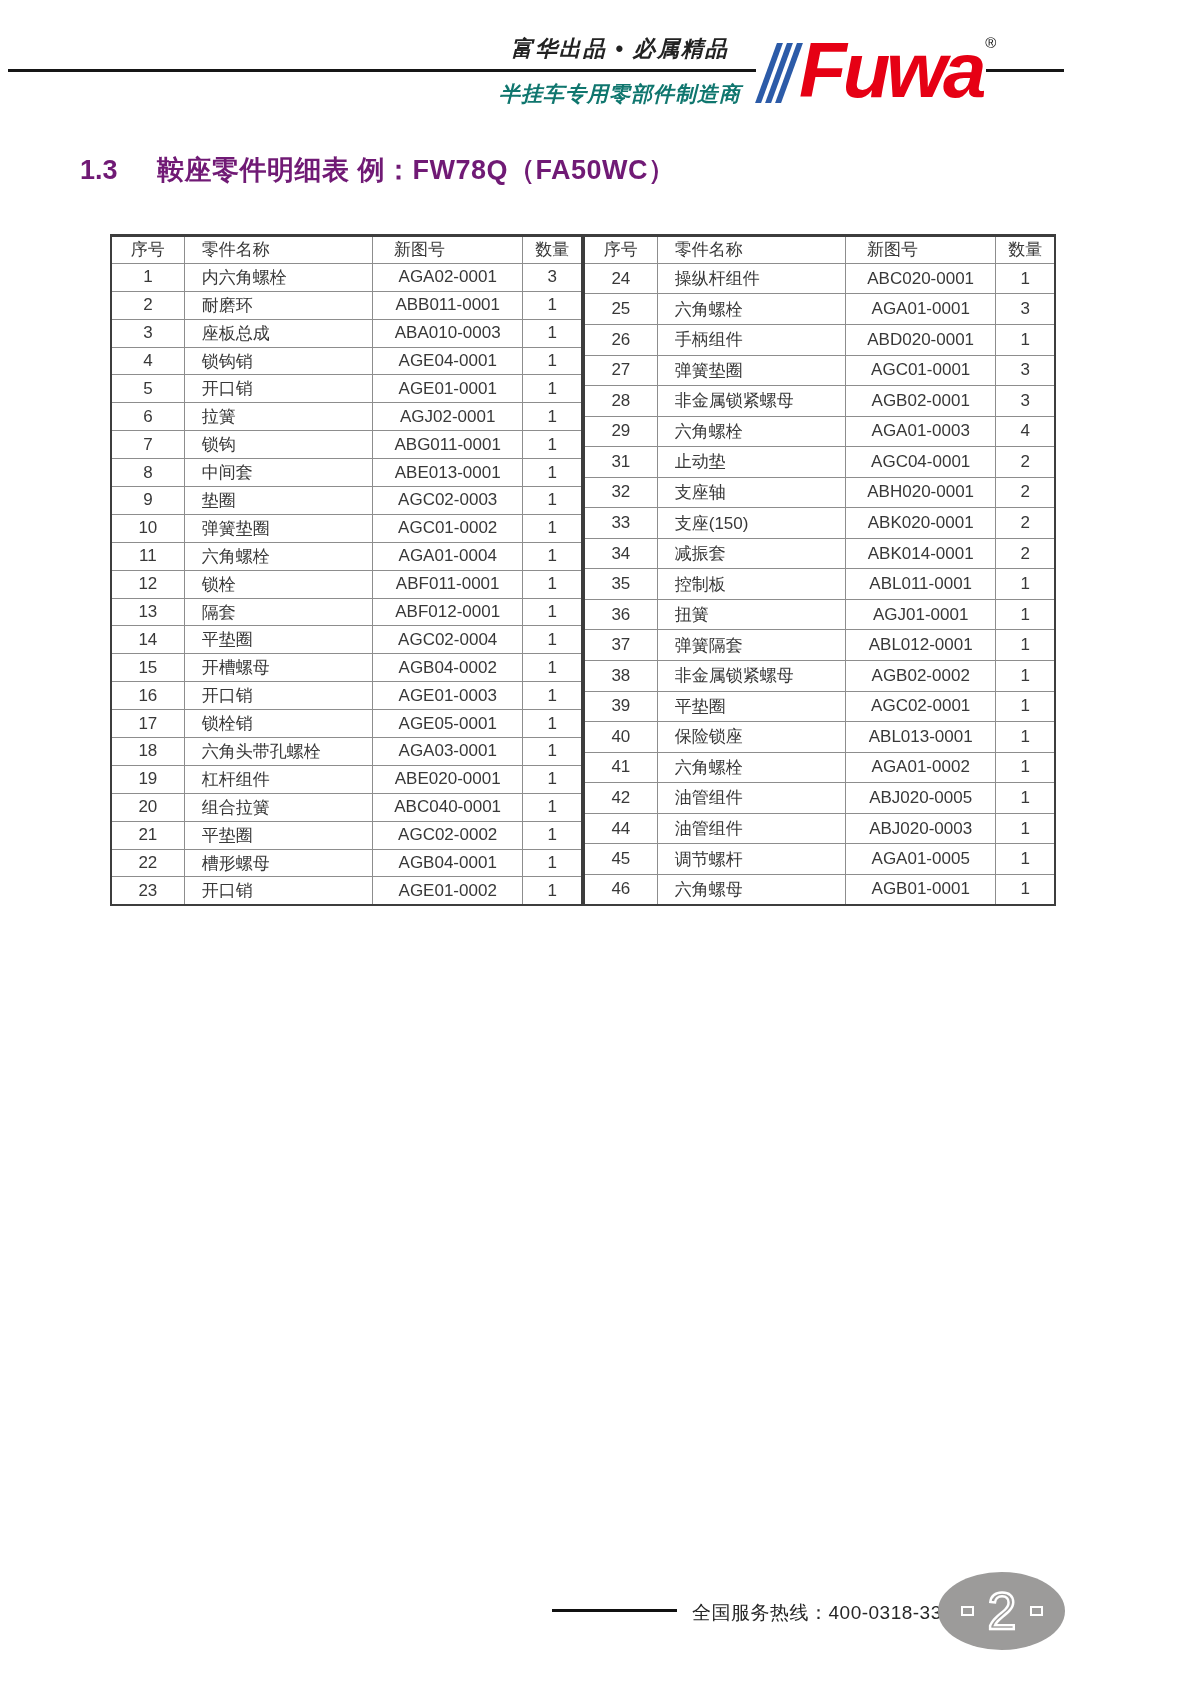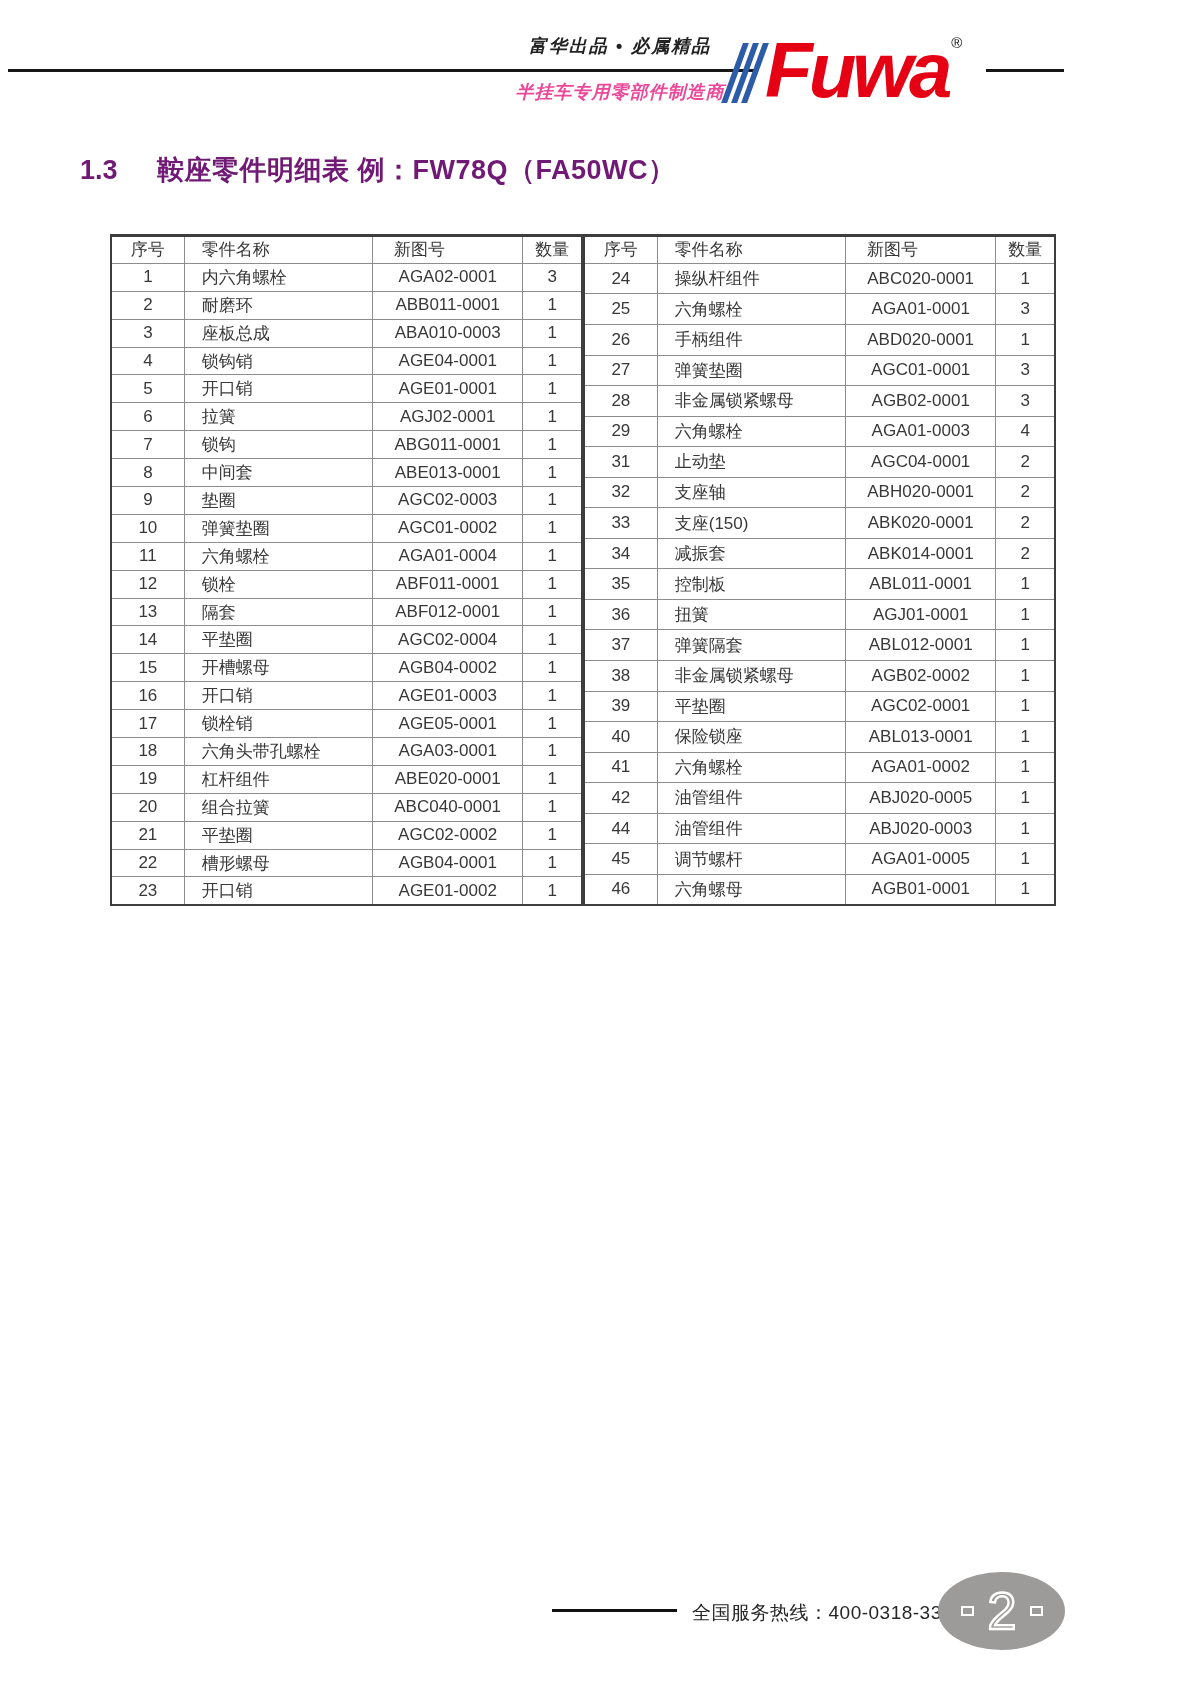--- a/index.html
+++ b/index.html
@@ -8,38 +8,38 @@
     width: 1200px; height: 1684px;
     position: relative;
     font-family: "Liberation Sans", sans-serif;
     color: #2f2f2f;
     overflow: hidden;
   }
 
   
   .slogan-top {
     position: absolute; left: 455px; top: 34px; width: 330px;
-    text-align: center; font-size: 18px; font-weight: 700; font-style: italic;
+    text-align: center; font-size: 22px; font-weight: 700; font-style: italic;
     letter-spacing: 2px; color: #222;
   }
   .header-line-left {
     position: absolute; left: 8px; top: 69px; width: 748px; height: 3px;
     background: #161616;
   }
   .header-line-right {
     position: absolute; left: 986px; top: 69px; width: 78px; height: 3px;
     background: #161616;
   }
   .slogan-bottom {
     position: absolute; left: 445px; top: 80px; width: 350px;
-    text-align: center; font-size: 18px; font-weight: 700; font-style: italic;
-    letter-spacing: 1px; color: #ec4899;
+    text-align: center; font-size: 21px; font-weight: 700; font-style: italic;
+    letter-spacing: 1px; color: #0f766e;
   }
   .logo {
-    position: absolute; left: 732px; top: 24px; width: 215px; height: 92px;
+    position: absolute; left: 766px; top: 24px; width: 215px; height: 92px;
     display: flex; align-items: center;
   }
   .logo-stripes { display: flex; gap: 4px; margin-right: 7px; margin-top: 6px; }
   .logo-stripe {
     width: 6px; height: 60px; transform: skewX(-20deg);
   }
   .logo-word {
     font-size: 78px; font-weight: 700; font-style: italic;
     letter-spacing: -4px; line-height: 86px;
   }

